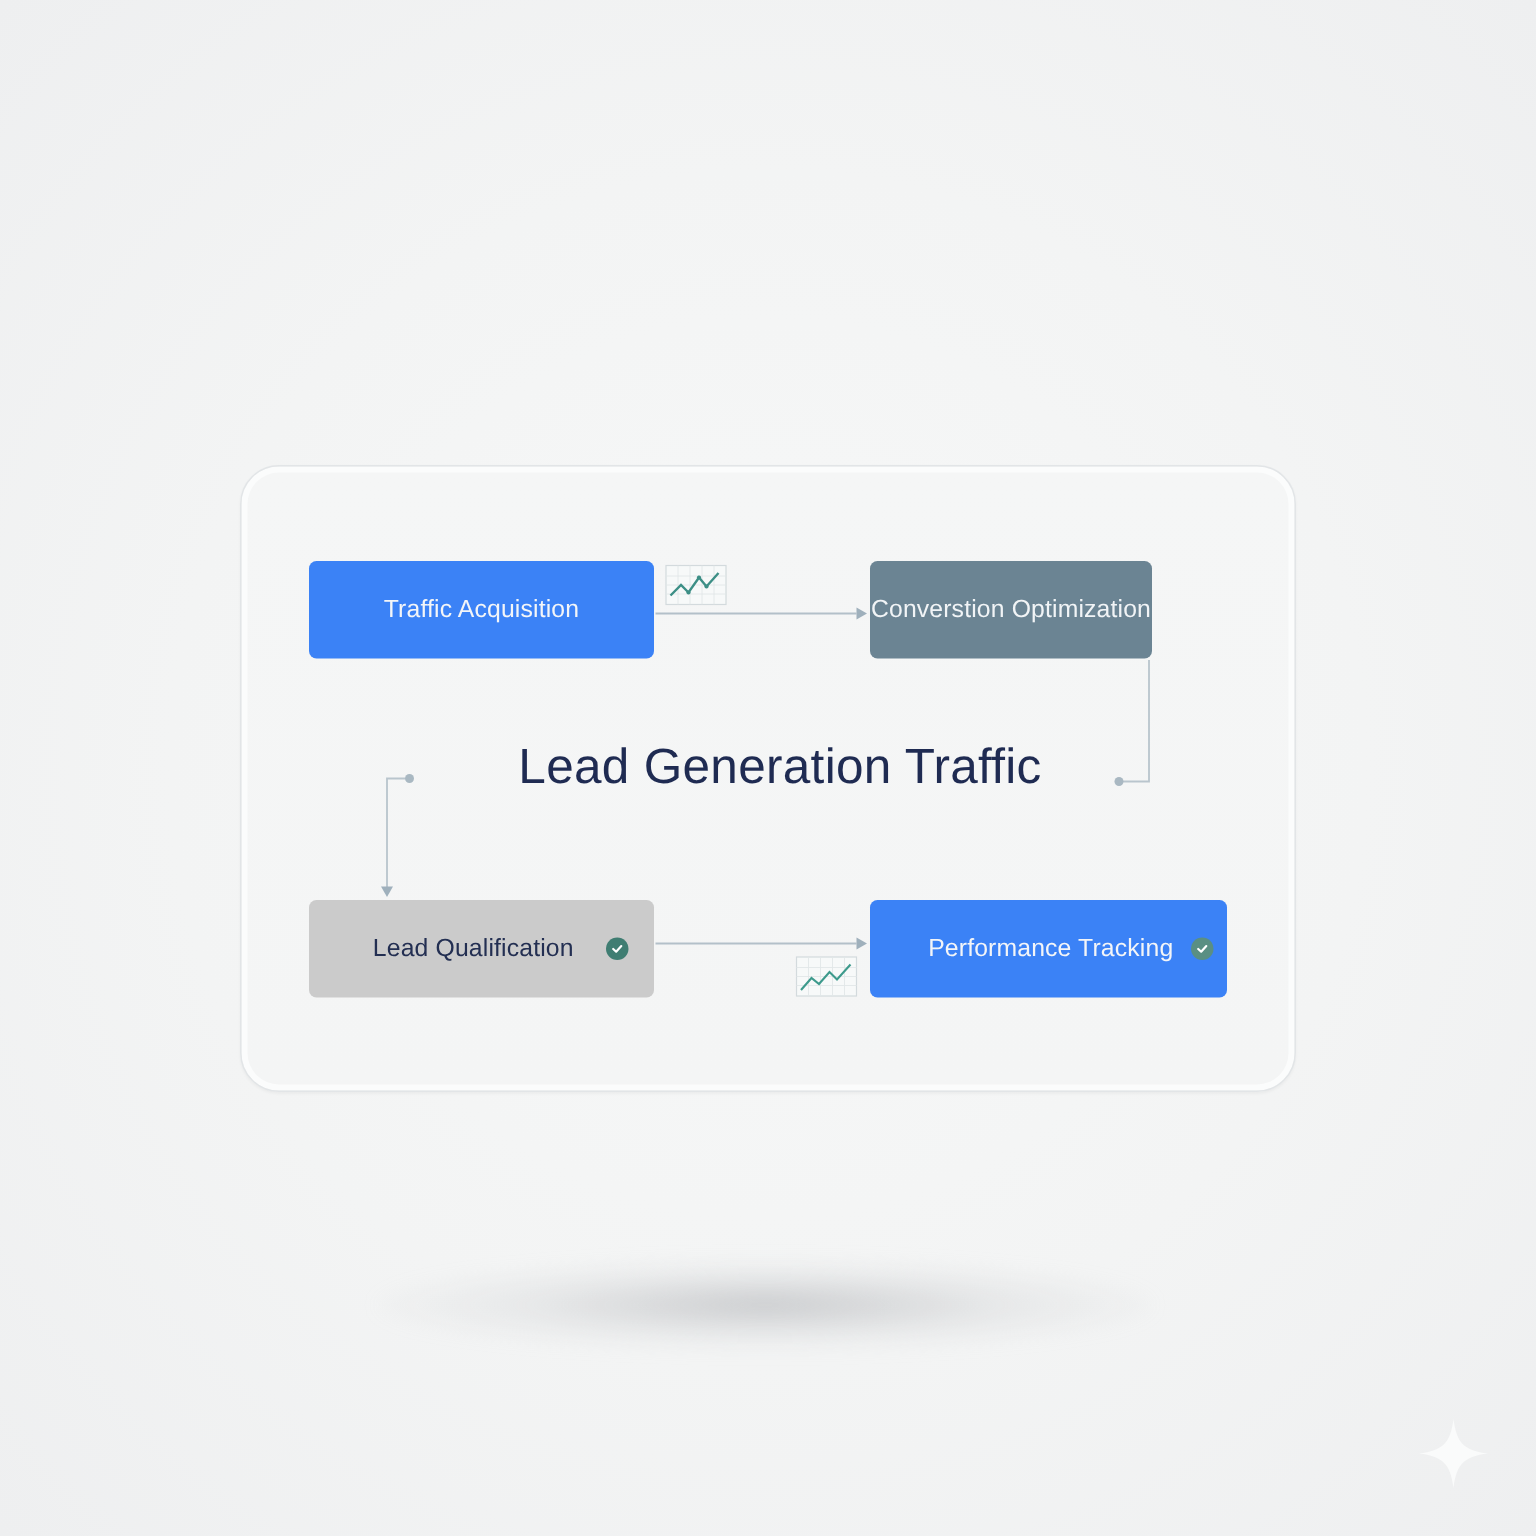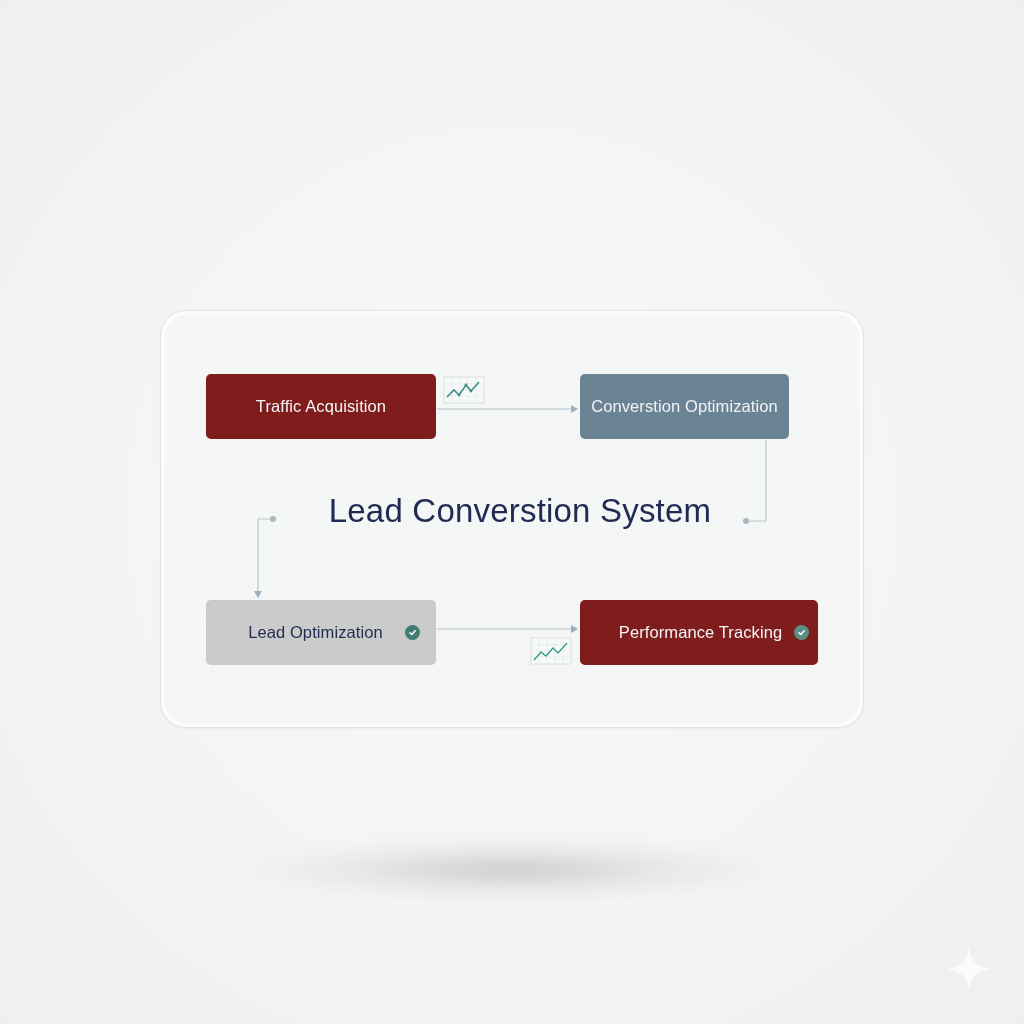--- a/index.html
+++ b/index.html
@@ -25,25 +25,25 @@
       box-shadow: inset 0 0 0 4px #fbfcfc, 0 1px 2px rgba(0,0,0,0.04);
     }
     .node {
       position: absolute;
       height: 65px;
       border-radius: 5px;
       display: flex; align-items: center; justify-content: center;
       font-size: 16.5px;
       letter-spacing: 0.1px;
     }
-    .node-dark { background: #7f1d1d; color: #f3f5f8; }
+    .node-dark { background: #3b82f6; color: #f3f5f8; }
     .node-slate { background: #6b8493; color: #f1f4f6; }
     .node-gray { background: #cbcbcb; color: #232f52; }
     #n1 { left: 206px; top: 374px; width: 230px; }
-    #n2 { left: 580px; top: 374px; width: 209px; }
+    #n2 { left: 580px; top: 374px; width: 188px; }
     #n3 { left: 206px; top: 600px; width: 230px; }
     #n4 { left: 580px; top: 600px; width: 238px; }
     .node .label { display: inline-block; }
     .check {
       display: inline-flex; align-items: center; justify-content: center;
       width: 15px; height: 15px; border-radius: 50%;
       background: #3f7d72; margin-left: 22px;
     }
     #n4 .check { background: #5a8f83; margin-left: 12px; }
     #n3 .label { margin-left: 26px; }
@@ -122,24 +122,24 @@
 </svg>
 
 <div class="node node-dark" id="n1">
   <span class="label">Traffic Acquisition</span>
 </div>
 
 <div class="node node-slate" id="n2">
   <span class="label">Converstion Optimization</span>
 </div>
 
-<div class="title">Lead Converstion System</div>
+<div class="title">Lead Generation Traffic</div>
 
 <div class="node node-gray" id="n3">
-  <span class="label">Lead Optimization</span>
+  <span class="label">Lead Qualification</span>
   <span class="check">
     <svg width="9" height="9" viewBox="0 0 10 10">
         <polyline points="2,5.2 4.2,7.2 8,3" fill="none" stroke="#ffffff" stroke-width="1.6" stroke-linecap="round" stroke-linejoin="round"></polyline>
       </svg>
   </span>
 </div>
 
 <div class="node node-dark" id="n4">
   <span class="label">Performance Tracking</span>
   <span class="check">

